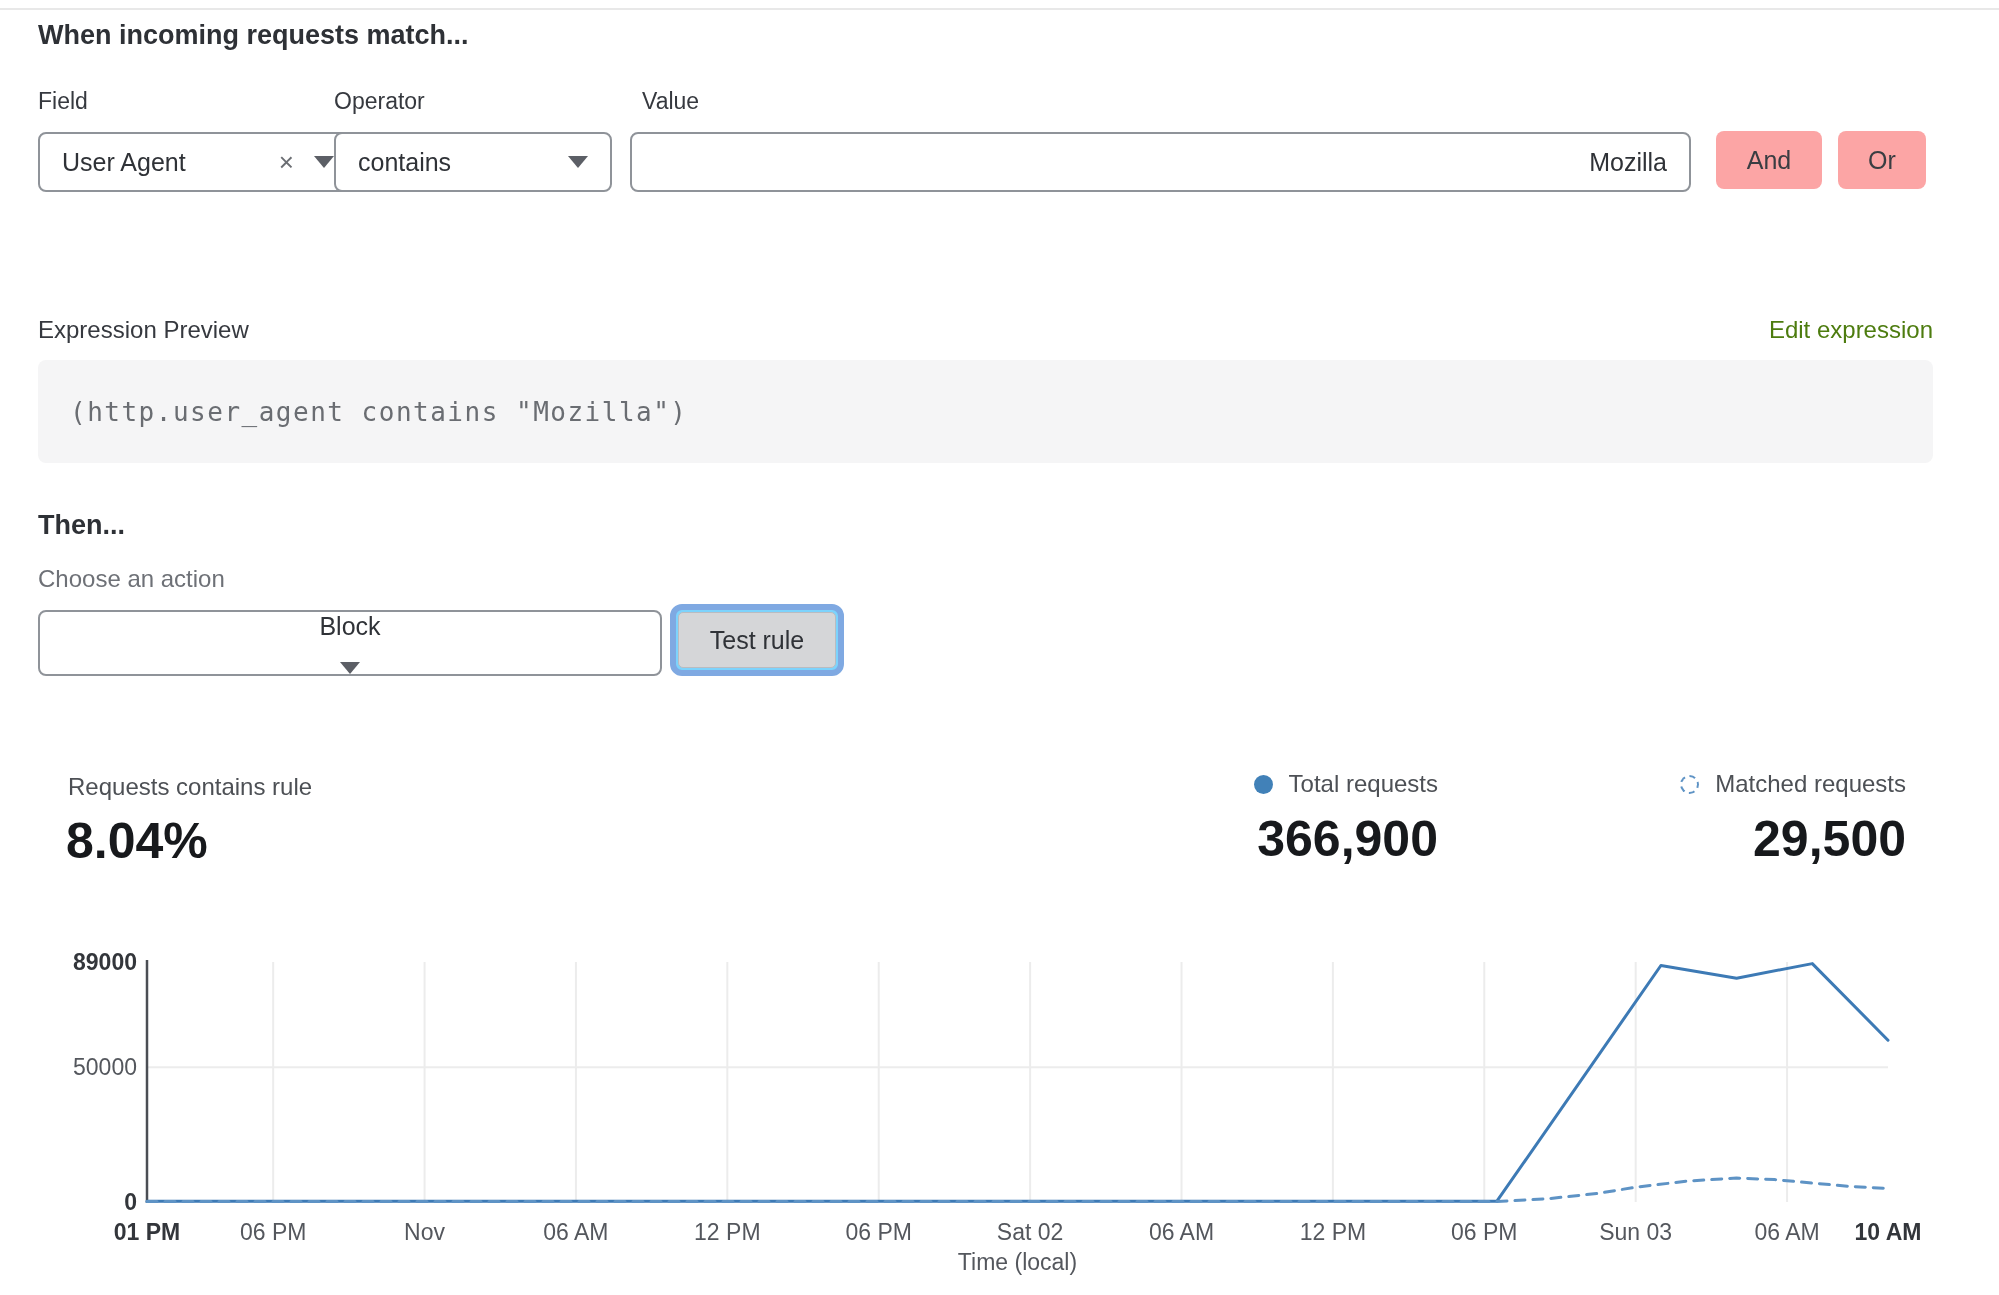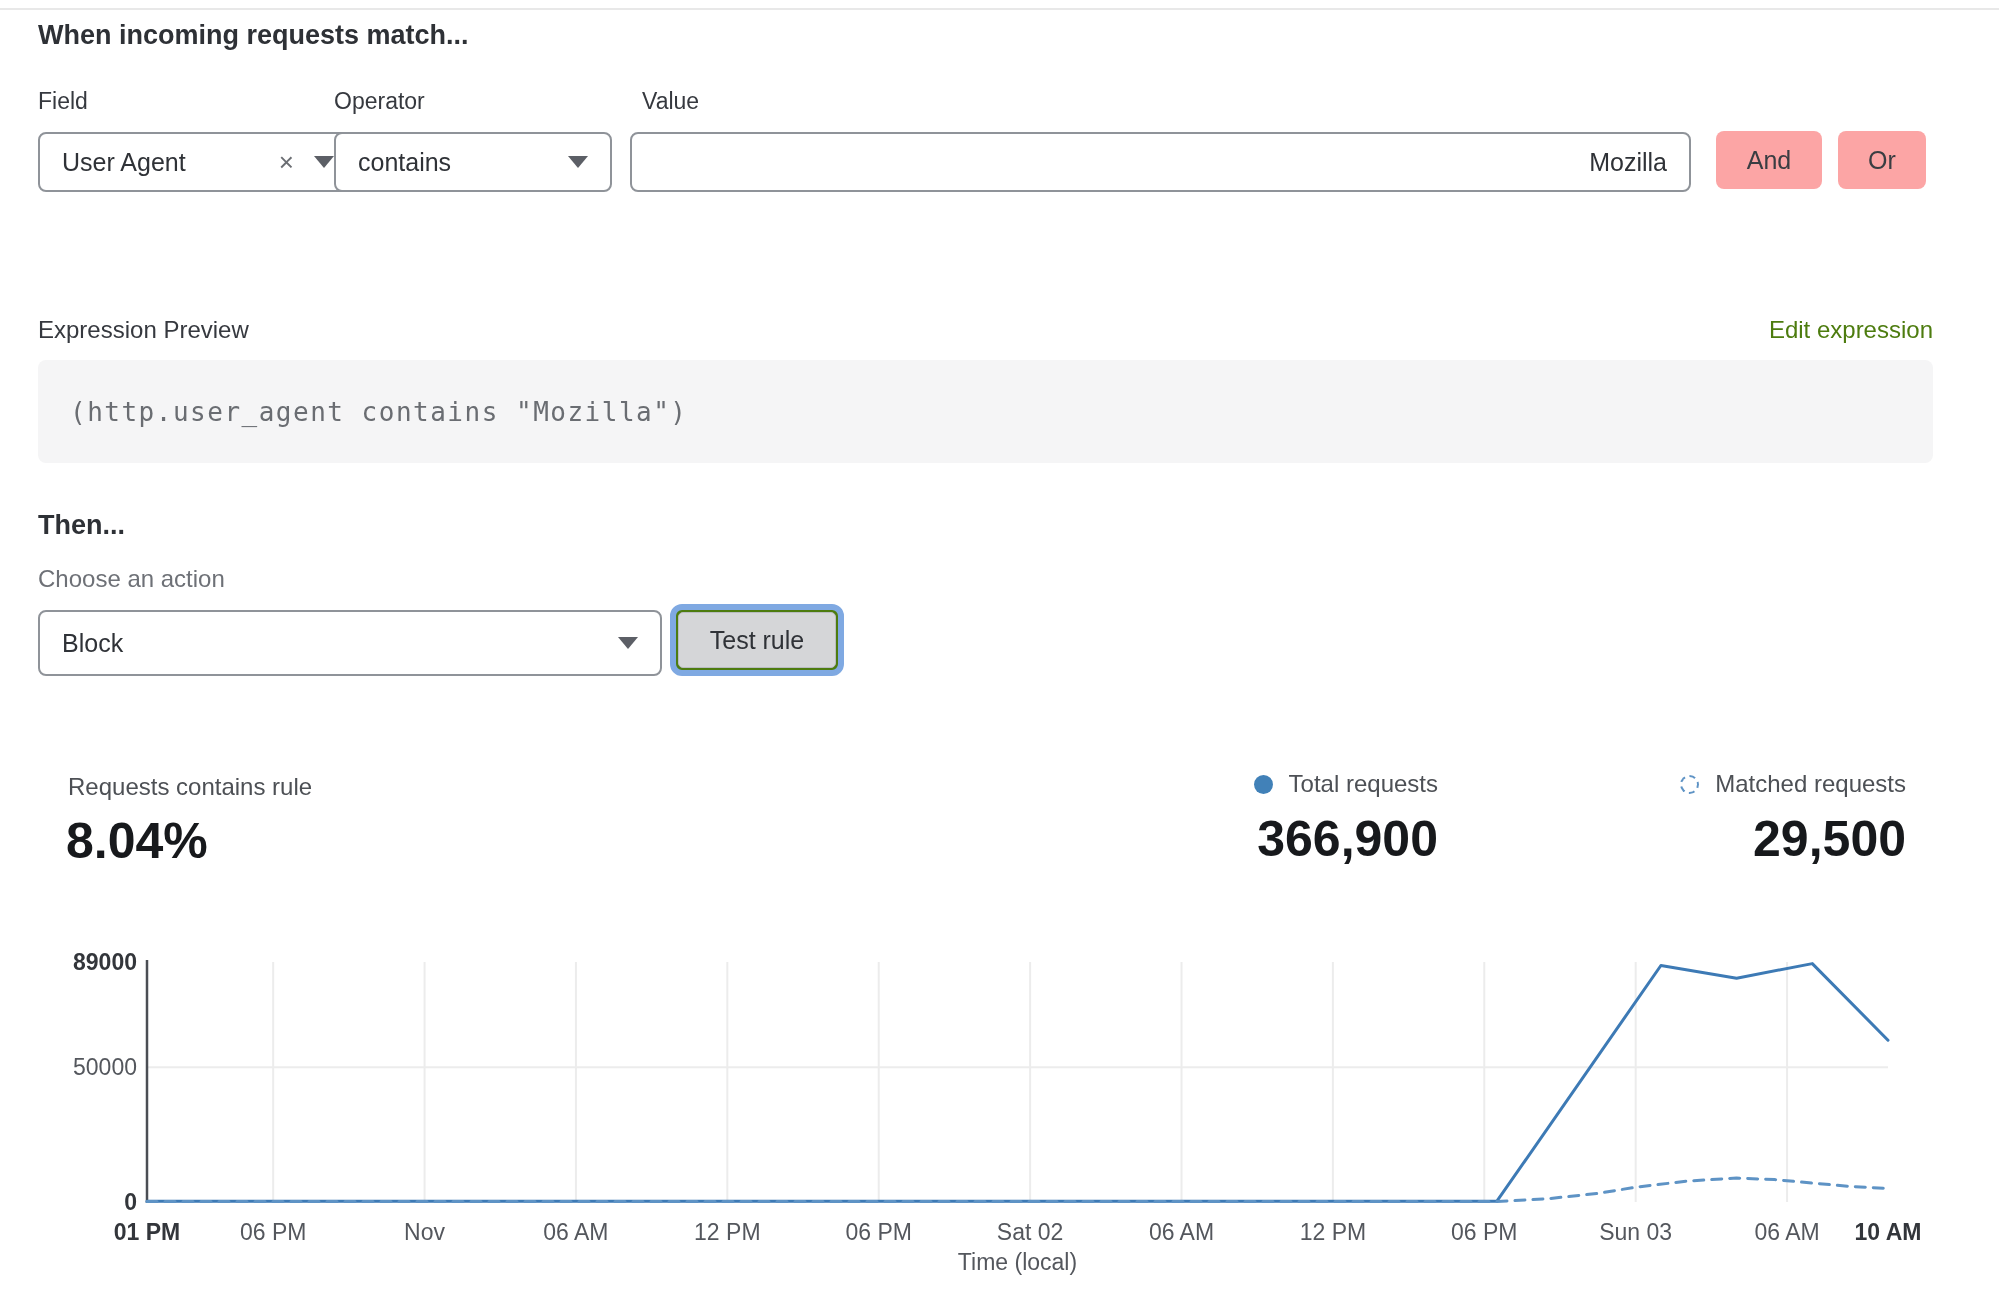--- a/index.html
+++ b/index.html
@@ -63,25 +63,25 @@
     top:360px; left:38px; width:1895px; height:103px;
     background:#f5f5f6; border-radius:8px;
     display:flex; align-items:center; padding:0 32px;
   }
   #expr-code {
     font-family:"DejaVu Sans Mono","Liberation Mono",monospace;
     font-size:26px; color:#6a6d72; letter-spacing:1.5px;
   }
 
   #choose-action-label { top:565px; left:38px; font-size:24px; color:#6e7177; }
-  #action-select { top:610px; left:38px; width:624px; height:66px; }
+  #action-select { top:610px; left:38px; width:624px; height:66px;flex-direction:column; }
 
   #test-rule-wrap {
     top:604px; left:670px;
-    border:6px solid #7fa9e2; border-radius:12px; background:#4d7c0f;
+    border:6px solid #7fa9e2; border-radius:12px; background:#7dd3fc;
     padding:2px;
   }
   #test-rule-button {
     display:block;
     width:158px; height:56px;
     background:#d5d6d8; border:1px solid #b9bcc1; border-radius:5px;
     font-family:"Liberation Sans", sans-serif;
     font-size:25px; color:#2f3237;
   }
 

